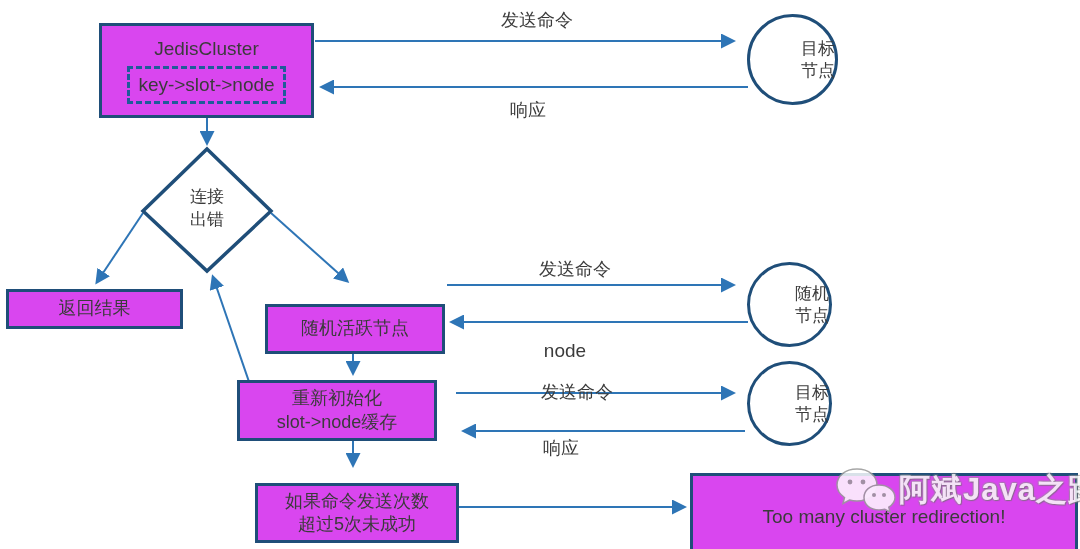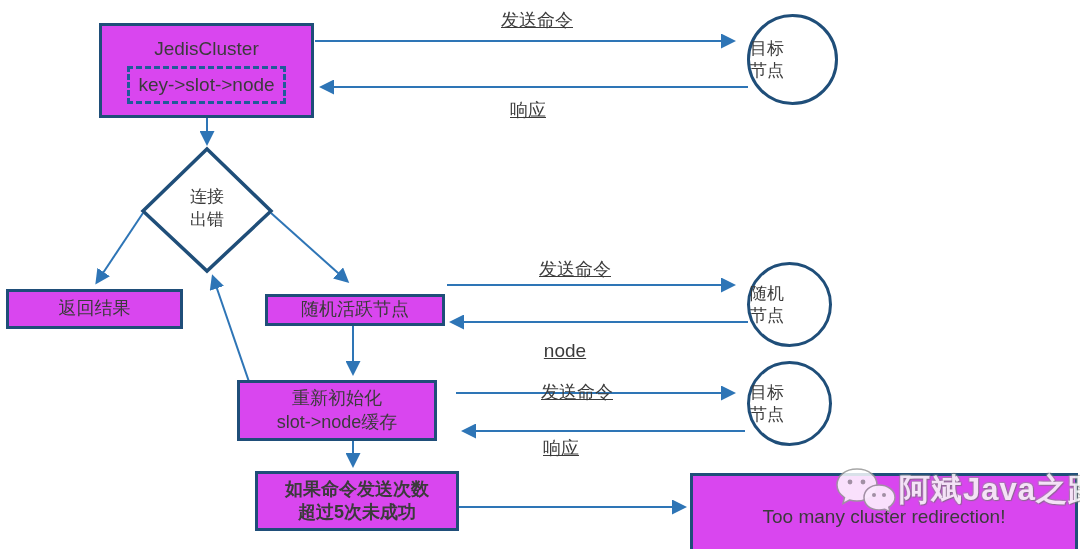--- a/index.html
+++ b/index.html
@@ -27,35 +27,34 @@
     z-index:2;
   }
   .circle-node{
     position:absolute;
     border:3px solid #1f4e79;
     border-radius:50%;
     background:#fff;
     box-sizing:border-box;
     display:flex;
     flex-direction:column;
-    align-items:flex-start;
+    align-items:flex-end;
     justify-content:center;
     text-align:center;
     font-size:17px;
     line-height:1.25;
     z-index:2;
   }
   .edge-label{
     position:absolute;
     font-size:18px;
     text-align:center;
     white-space:nowrap;
     z-index:3;
     transform:translateX(-50%);
-    text-decoration:underline;
   }
   .dashed-inner{
     border:3px dashed #1f5c99;
     padding:4px 8px;
     margin-top:4px;
     font-size:19px;
     white-space:nowrap;
   }
   .jedis-title{font-size:19px;}
   .diamond-label{
@@ -122,30 +121,30 @@
 
   <div class="diamond-label">
     <div>连接</div>
     <div>出错</div>
   </div>
 
   <div class="node-box" style="left:6px;top:289px;width:177px;height:40px;">
     <div>返回结果</div>
   </div>
 
-  <div class="node-box" style="left:265px;top:294px;width:180px;height:32px;">
+  <div class="node-box" style="left:265px;top:304px;width:180px;height:50px;">
     <div>随机活跃节点</div>
   </div>
 
   <div class="node-box" style="left:237px;top:380px;width:200px;height:61px;">
     <div>重新初始化</div>
     <div>slot-&gt;node缓存</div>
   </div>
 
-  <div class="node-box" style="left:255px;top:471px;width:204px;height:60px;font-weight:bold;">
+  <div class="node-box" style="left:255px;top:483px;width:204px;height:60px;">
     <div>如果命令发送次数</div>
     <div>超过5次未成功</div>
   </div>
 
   <div class="node-box" style="left:690px;top:473px;width:388px;height:88px;font-size:19px;">
     <div>Too many cluster redirection!</div>
   </div>
 
   <div class="circle-node" style="left:747px;top:14px;width:91px;height:91px;">
     <div>目标</div>

